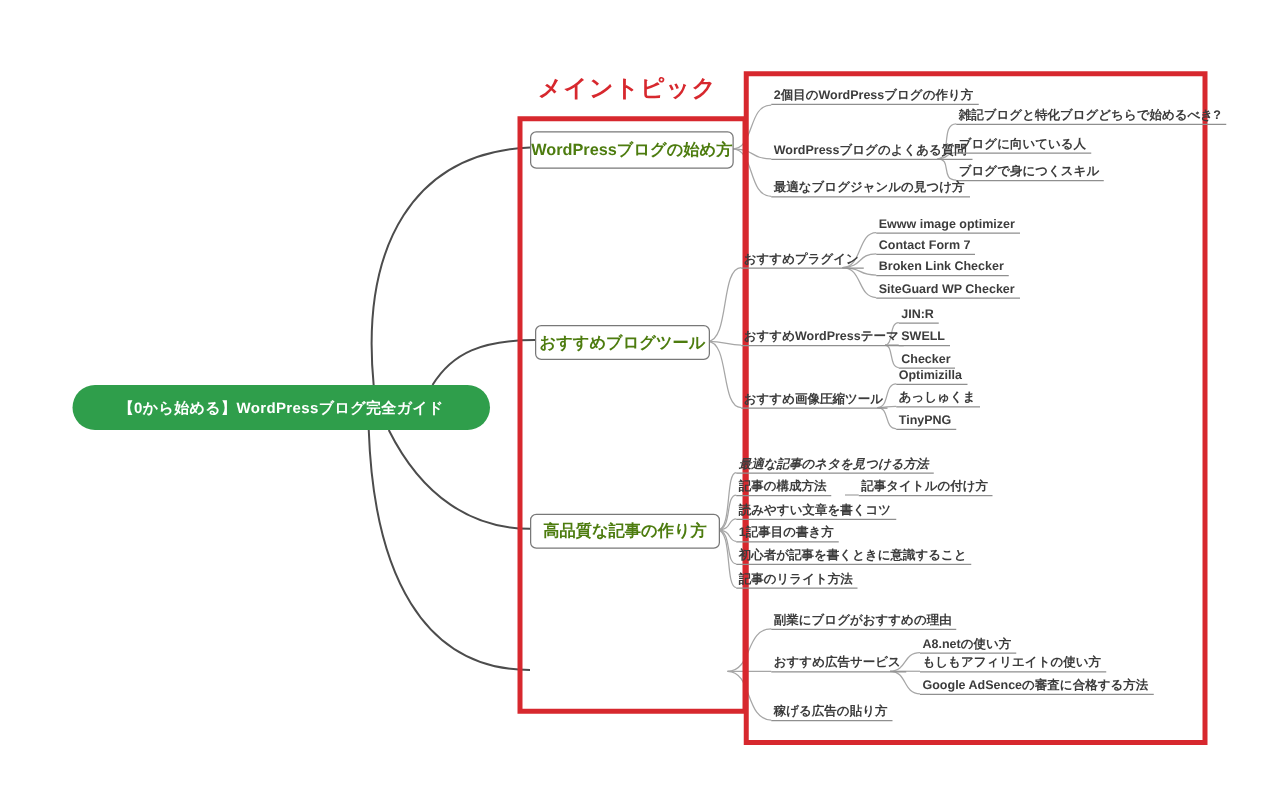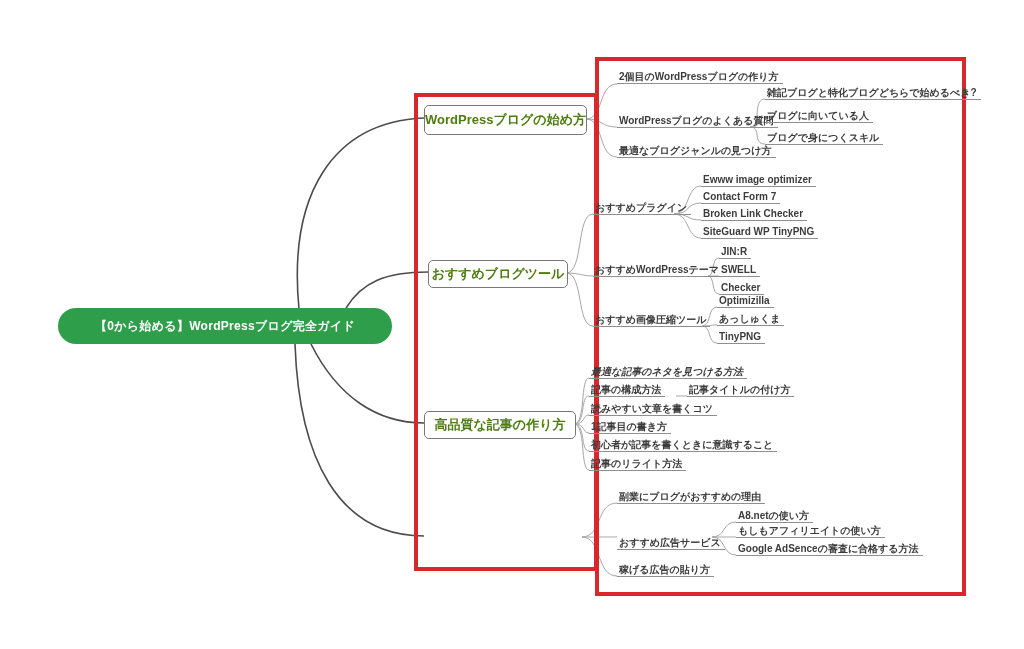--- a/index.html
+++ b/index.html
@@ -81,58 +81,59 @@
       <path d="M 582,537 C 602,537 596,503 617,503"></path>
       <path d="M 582,537 C 598,537 600,537 617,537"></path>
       <path d="M 582,537 C 602,537 596,576 617,576"></path>
       <path d="M 712,537 C 726,537 722,522 736,522"></path>
       <path d="M 712,537 C 724,537 724,537 736,537"></path>
       <path d="M 712,537 C 726,537 722,555 736,555"></path>
     </g>
   </svg>
 
   <div class="frame" style="left:414px;top:93px;width:176px;height:470px;"></div>
+  <div class="caption" style="left:414px;top:58px;width:176px;">メイントピック</div>
 
   <div class="frame" style="left:595px;top:57px;width:363px;height:531px;"></div>
 
   <div class="root-node">【0から始める】WordPressブログ完全ガイド</div>
 
   <div class="main-box" style="left:424px;top:105px;width:161px;height:28px;">WordPressブログの始め方</div>
   <div class="main-box" style="left:428px;top:260px;width:138px;height:26px;">おすすめブログツール</div>
   <div class="main-box" style="left:424px;top:411px;width:150px;height:26px;">高品質な記事の作り方</div>
 
   <div class="leaf" style="left:617px;top:71px;">2個目のWordPressブログの作り方</div>
   <div class="leaf" style="left:617px;top:115px;">WordPressブログのよくある質問</div>
   <div class="leaf" style="left:765px;top:87px;">雑記ブログと特化ブログどちらで始めるべき?</div>
   <div class="leaf" style="left:765px;top:110px;">ブログに向いている人</div>
   <div class="leaf" style="left:765px;top:132px;">ブログで身につくスキル</div>
   <div class="leaf" style="left:617px;top:145px;">最適なブログジャンルの見つけ方</div>
 
   <div class="leaf" style="left:593px;top:202px;">おすすめプラグイン</div>
   <div class="leaf" style="left:701px;top:174px;">Ewww image optimizer</div>
   <div class="leaf" style="left:701px;top:191px;">Contact Form 7</div>
   <div class="leaf" style="left:701px;top:208px;">Broken Link Checker</div>
-  <div class="leaf" style="left:701px;top:226px;">SiteGuard WP TinyPNG</div>
+  <div class="leaf" style="left:701px;top:226px;">SiteGuard WP Checker</div>
   <div class="leaf" style="left:593px;top:264px;">おすすめWordPressテーマ</div>
   <div class="leaf" style="left:719px;top:246px;">JIN:R</div>
   <div class="leaf" style="left:719px;top:264px;">SWELL</div>
   <div class="leaf" style="left:719px;top:282px;">Checker</div>
   <div class="leaf" style="left:593px;top:314px;">おすすめ画像圧縮ツール</div>
   <div class="leaf" style="left:717px;top:295px;">Optimizilla</div>
   <div class="leaf" style="left:717px;top:313px;">あっしゅくま</div>
   <div class="leaf" style="left:717px;top:331px;">TinyPNG</div>
 
   <div class="leaf" style="left:589px;top:366px;font-style:italic;">最適な記事のネタを見つける方法</div>
   <div class="leaf" style="left:589px;top:384px;">記事の構成方法</div>
   <div class="leaf" style="left:687px;top:384px;">記事タイトルの付け方</div>
   <div class="leaf" style="left:589px;top:403px;">読みやすい文章を書くコツ</div>
   <div class="leaf" style="left:589px;top:421px;">1記事目の書き方</div>
   <div class="leaf" style="left:589px;top:439px;">初心者が記事を書くときに意識すること</div>
   <div class="leaf" style="left:589px;top:458px;">記事のリライト方法</div>
 
   <div class="leaf" style="left:617px;top:491px;">副業にブログがおすすめの理由</div>
-  <div class="leaf" style="left:617px;top:525px;margin-top:12px;">おすすめ広告サービス</div>
+  <div class="leaf" style="left:617px;top:525px;">おすすめ広告サービス</div>
   <div class="leaf" style="left:736px;top:510px;">A8.netの使い方</div>
   <div class="leaf" style="left:736px;top:525px;">もしもアフィリエイトの使い方</div>
   <div class="leaf" style="left:736px;top:543px;">Google AdSenceの審査に合格する方法</div>
   <div class="leaf" style="left:617px;top:564px;">稼げる広告の貼り方</div>
 
 </div>
 
 </body></html>

